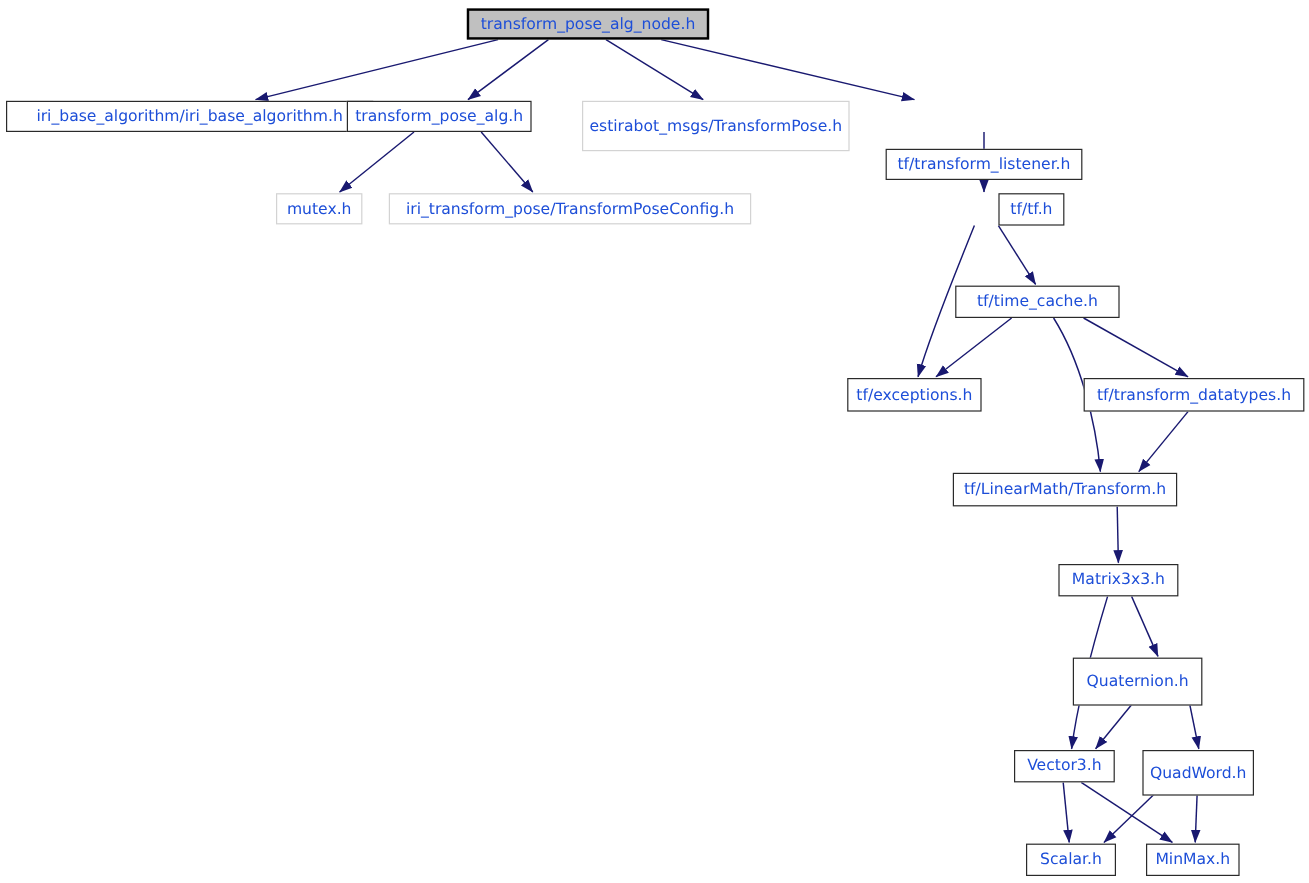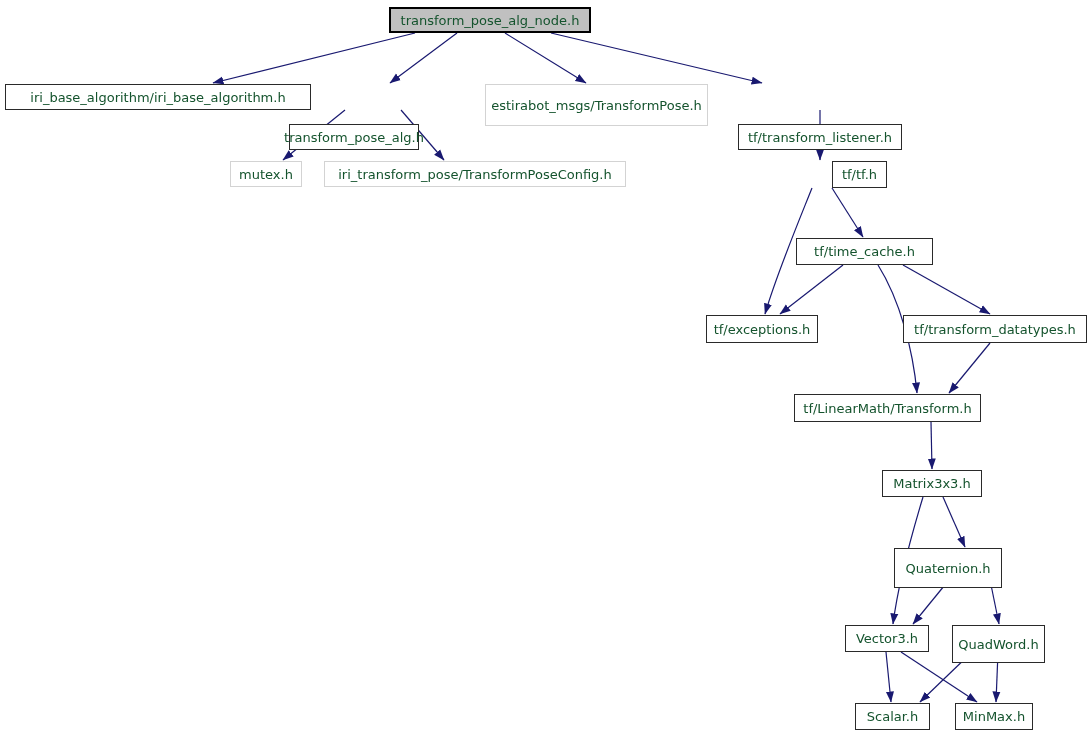--- a/index.html
+++ b/index.html
@@ -21,21 +21,21 @@
     width: 1091px;
     height: 736px;
   }
   .node {
     position: absolute;
     box-sizing: border-box;
     display: flex;
     align-items: center;
     justify-content: center;
     font-size: 13px;
-    color: #14532d;
+    color: #1d4ed8;
     background: #ffffff;
     border: 1px solid #2a2a2a;
     white-space: nowrap;
     z-index: 2;
   }
   .node.root {
     background: #c0c0c0;
     border: 2px solid #000000;
   }
   .node.external {
@@ -78,21 +78,21 @@
         <path class="edge" d="M989,575 L999,624" marker-end="url(#arrowhead)" stroke="#191970"></path>
         <path class="edge" d="M886,652 L891,702" marker-end="url(#arrowhead)" stroke="#191970"></path>
         <path class="edge" d="M901,652 L977,702" marker-end="url(#arrowhead)" stroke="#191970"></path>
         <path class="edge" d="M972,652 L920,702" marker-end="url(#arrowhead)" stroke="#191970"></path>
         <path class="edge" d="M998,652 L996,702" marker-end="url(#arrowhead)" stroke="#191970"></path>
       </g>
   </svg>
   <div id="nodes">
       <div class="node root" style="left: 389px; top: 7px; width: 202px; height: 26px;">transform_pose_alg_node.h</div>
       <div class="node" style="left: 5px; top: 84px; width: 306px; height: 26px;">iri_base_algorithm/iri_base_algorithm.h</div>
-      <div class="node" style="left: 289px; top: 84px; width: 130px; height: 26px; margin-top: 40px;">transform_pose_alg.h</div>
+      <div class="node" style="left: 289px; top: 84px; width: 154px; height: 26px;">transform_pose_alg.h</div>
       <div class="node external" style="left: 485px; top: 84px; width: 223px; height: 42px;">estirabot_msgs/TransformPose.h</div>
       <div class="node" style="left: 738px; top: 84px; width: 164px; height: 26px; margin-top: 40px;">tf/transform_listener.h</div>
       <div class="node external" style="left: 230px; top: 161px; width: 72px; height: 26px;">mutex.h</div>
       <div class="node external" style="left: 324px; top: 161px; width: 302px; height: 26px; text-align: center;">iri_transform_pose/TransformPoseConfig.h</div>
       <div class="node" style="left: 793px; top: 161px; width: 55px; height: 27px; margin-left: 39px;">tf/tf.h</div>
       <div class="node" style="left: 796px; top: 238px; width: 137px; height: 27px;">tf/time_cache.h</div>
       <div class="node" style="left: 706px; top: 315px; width: 112px; height: 28px;">tf/exceptions.h</div>
       <div class="node" style="left: 903px; top: 315px; width: 184px; height: 28px;">tf/transform_datatypes.h</div>
       <div class="node" style="left: 794px; top: 394px; width: 187px; height: 28px;">tf/LinearMath/Transform.h</div>
       <div class="node" style="left: 882px; top: 470px; width: 100px; height: 27px;">Matrix3x3.h</div>

